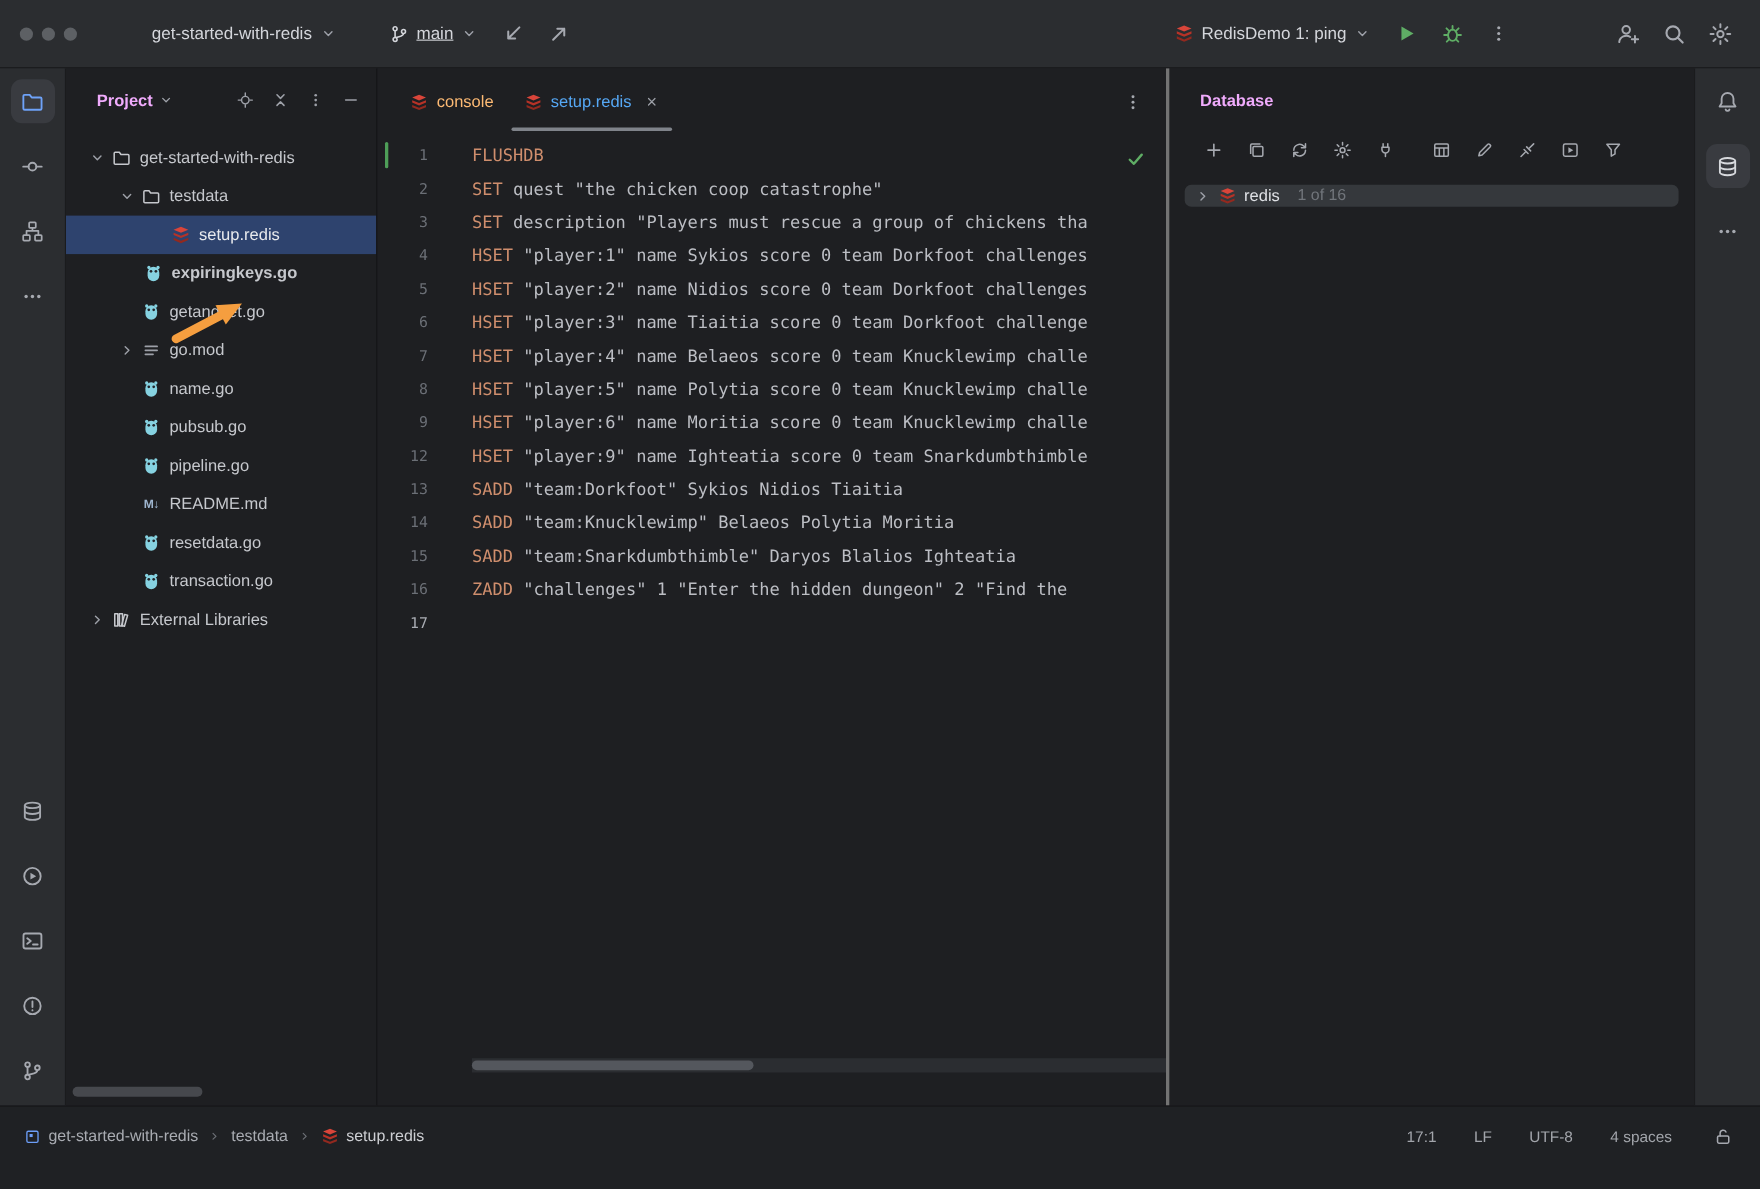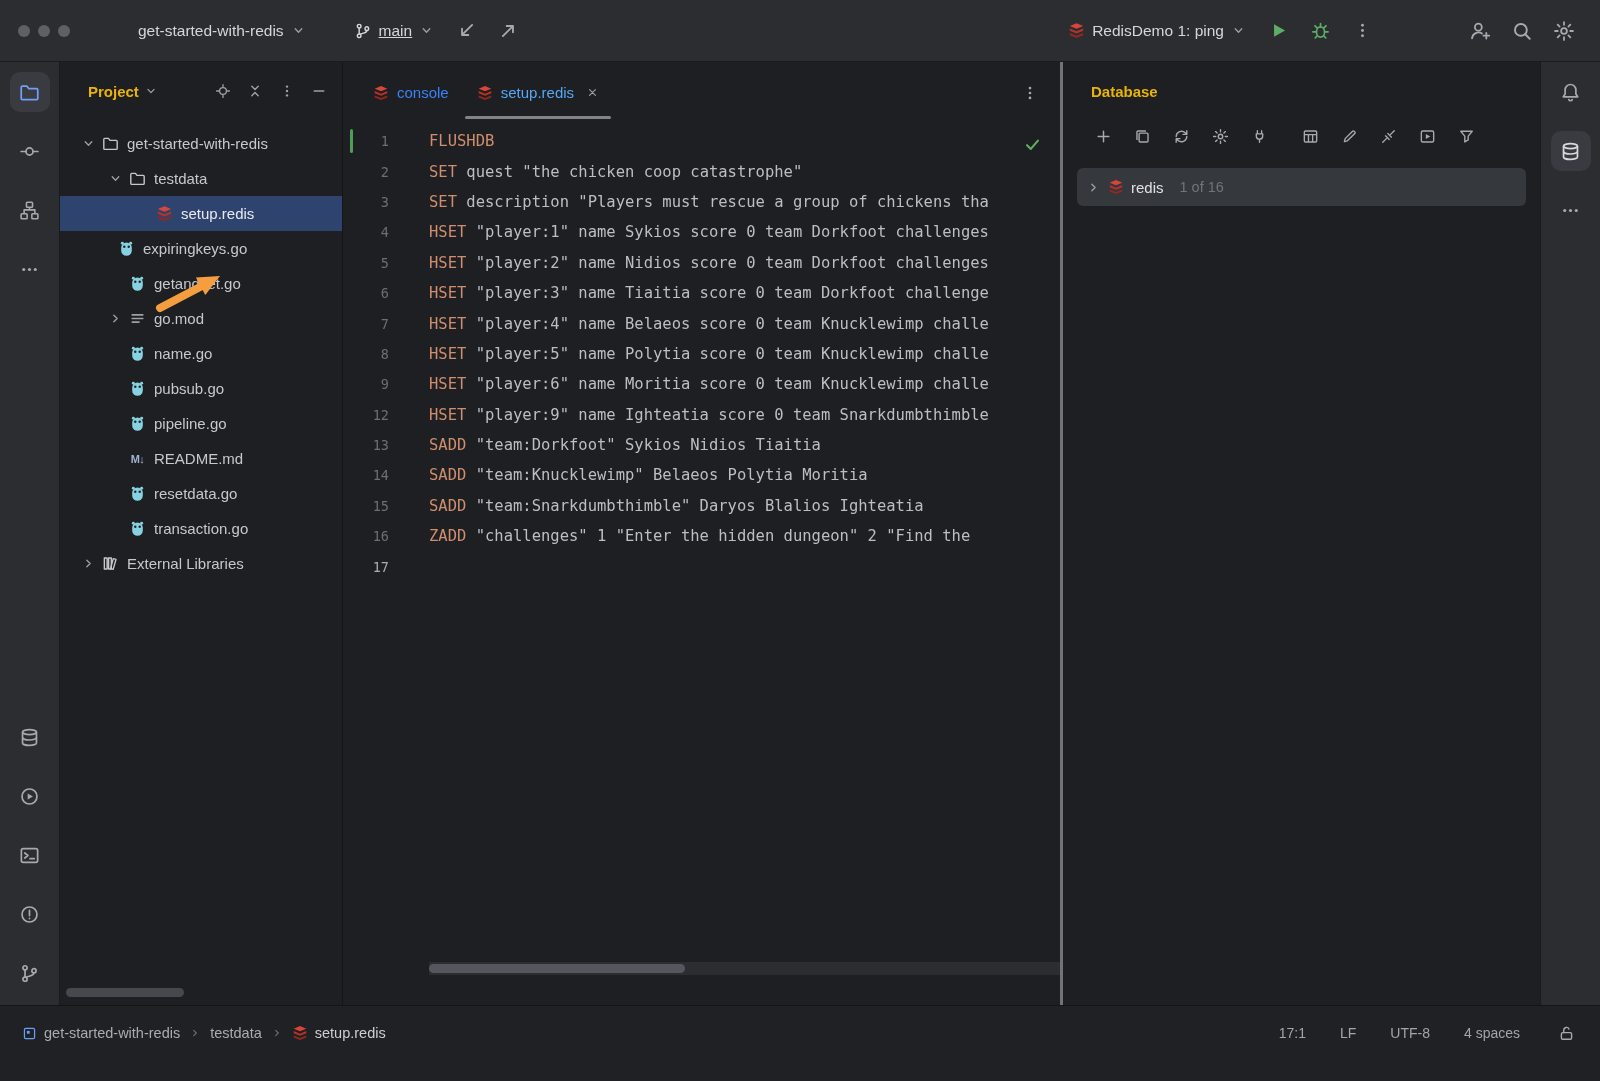--- a/index.html
+++ b/index.html
@@ -34,39 +34,39 @@
   .stripe.right { border-left:1px solid #1a1b1d; }
   .stripe-top, .stripe-bottom, .stripe-col { display:flex; flex-direction:column; gap:19px; align-items:center; }
   .stripe-bottom { margin-top:auto; }
   .stripe-btn { width:40px; height:40px; border-radius:10px; color:#a6a9b0; display:flex; align-items:center; justify-content:center; }
   .stripe.left  .stripe-btn.active { background:#393b40; color:#6ea2f8; }
   .stripe.right .stripe-btn.active { background:#393b40; color:#d7d9dd; }
 
   
   .project-panel { width:283px; flex:none; background:#1e1f22; border-right:1px solid #141517; position:relative; overflow:hidden; }
   .panel-header { height:58px; display:flex; align-items:center; padding:0 8px 0 28px; }
-  .panel-title { font-weight:700; font-size:15px; color:#eab308; }
+  .panel-title { font-weight:700; font-size:15px; color:#f0abfc; }
   .panel-header .chev { color:#9da0a8; margin-left:5px; }
   .panel-header-icons { margin-left:auto; display:flex; gap:2px; }
   .ph-btn { width:30px; height:30px; display:flex; align-items:center; justify-content:center; color:#9da0a8; border-radius:6px; }
   .tree { padding-top:6px; }
   .tree-row { height:35px; display:flex; align-items:center; white-space:nowrap; color:#c6c8cd; }
   .tree-row.selected { background:#2e436e; color:#e8eaed; }
   .chev-slot { width:24px; height:16px; flex:none; display:flex; align-items:center; justify-content:center; color:#9da0a8; }
   .file-icn { width:21px; flex:none; display:flex; justify-content:center; }
   .tree-label { margin-left:6px; }
   .md-icn { font-size:11px; font-weight:700; color:#9fb6d0; letter-spacing:-0.5px; font-family:"Liberation Sans",sans-serif; }
   .project-hscroll { position:absolute; bottom:8px; left:6px; width:118px; height:9px; border-radius:5px; background:#46484d; }
   .annot-arrow { position:absolute; left:88px; top:196px; z-index:40; pointer-events:none; }
 
   
   .editor { flex:1; min-width:0; display:flex; flex-direction:column; background:#1e1f22; }
   .tabbar { height:61px; flex:none; display:flex; align-items:stretch; padding-left:16px; }
   .tabs { display:flex; }
-  .tab { display:flex; align-items:center; gap:8px; padding:0 14px; color:#3b82f6; font-size:15px; position:relative; }
+  .tab { display:flex; align-items:center; gap:8px; padding:0 14px; color:#fdba74; font-size:15px; position:relative; }
   .tab.active { color:#56a8f5; }
   .tab.active::after { content:""; position:absolute; left:2px; right:2px; bottom:4px; height:3px; background:#7f838a; border-radius:2px; }
   .tab-close { display:flex; margin-left:4px; color:#9da0a8; }
   .tabbar .tb-icon { margin-left:auto; align-self:center; margin-right:12px; }
   .code-area { position:relative; flex:1; overflow:hidden; padding-top:3px; }
   .code-row { display:flex; align-items:center; height:30.4px; position:relative; }
   .ln { width:86px; flex:none; padding-right:40px; text-align:right; font-family:"DejaVu Sans Mono",monospace; font-size:13.5px; color:#6b6f76; }
   .ln.cur { color:#a9acb3; }
   .chg { position:absolute; left:7px; top:3px; bottom:3px; width:3px; border-radius:2px; background:#4e9e58; }
   .code { font-family:"DejaVu Sans Mono",monospace; font-size:15.5px; white-space:pre; color:#bcbec4; }
@@ -74,21 +74,21 @@
   .inspect-ok { position:absolute; top:12px; right:18px; color:#5FAD65; }
   .editor-hscroll { position:absolute; left:86px; right:0; bottom:30px; height:13px; background:#2b2d31; }
   .editor-hscroll .thumb { width:256px; height:9px; margin:2px 0 0 0; border-radius:5px; background:#54575d; }
 
   
   .db-panel { width:480px; flex:none; background:#1e1f22; border-left:3px solid #737373; display:flex; flex-direction:column; }
   .db-toolbar { display:flex; align-items:center; gap:11px; padding:2px 0 8px 26px; }
   .db-btn { width:28px; height:28px; display:flex; align-items:center; justify-content:center; color:#a6a9b0; border-radius:6px; }
   .db-btn:nth-child(6) { margin-left:12px; }
   .db-items { padding:10px 14px 0; }
-  .db-row { height:38px; display:flex; align-items:center; gap:7px; background:#35383c; border-radius:6px; padding:0 9px; color:#dfe1e5; font-size:15px; }
+  .db-row { height:20px; display:flex; align-items:center; gap:7px; background:#35383c; border-radius:6px; padding:0 9px; color:#dfe1e5; font-size:15px; }
   .db-row .chev { color:#9da0a8; }
   .db-meta { color:#71757b; margin-left:9px; font-size:14.5px; }
 
   
   .statusbar { height:76px; background:#1f2124; border-top:1px solid #141517; display:flex; align-items:flex-start; padding:13px 22px 0; }
   .crumbs { display:flex; align-items:center; gap:9px; height:28px; font-size:14.5px; color:#a9acb2; }
   .crumb { display:flex; align-items:center; gap:7px; }
   .crumb.last .crumb-label { color:#cdcfd3; }
   .crumbs .sep { color:#6d7177; display:flex; }
   [data-name="project-square-icon"] { color:#6c9ef8; }
@@ -517,21 +517,21 @@
           </div>
           <div class="tree-row selected" data-name="tree-item-setup.redis" style="padding-left: 70px;">
             <span class="chev-slot" data-name="tree-chevron-slot"></span>
             <span class="file-icn" data-name="tree-item-icon-slot">
               <svg class="icn" width="17" height="17" viewBox="0 0 16 16" data-name="redis-icon">
                 <use href="#i-redis" xlink:href="#i-redis"></use>
               </svg>
             </span>
             <span class="tree-label" data-name="tree-item-label">setup.redis</span>
           </div>
-          <div class="tree-row" data-name="tree-item-expiringkeys.go" style="padding-left: 32px;">
+          <div class="tree-row" data-name="tree-item-expiringkeys.go" style="padding-left: 45px; font-weight: bold;">
             <span class="chev-slot" data-name="tree-chevron-slot"></span>
             <span class="file-icn" data-name="tree-item-icon-slot">
               <svg class="icn" width="17" height="17" viewBox="0 0 16 16" data-name="go-icon">
                 <use href="#i-go" xlink:href="#i-go"></use>
               </svg>
             </span>
             <span class="tree-label" data-name="tree-item-label">expiringkeys.go</span>
           </div>
           <div class="tree-row" data-name="tree-item-getandset.go" style="padding-left: 43px;">
             <span class="chev-slot" data-name="tree-chevron-slot"></span>

